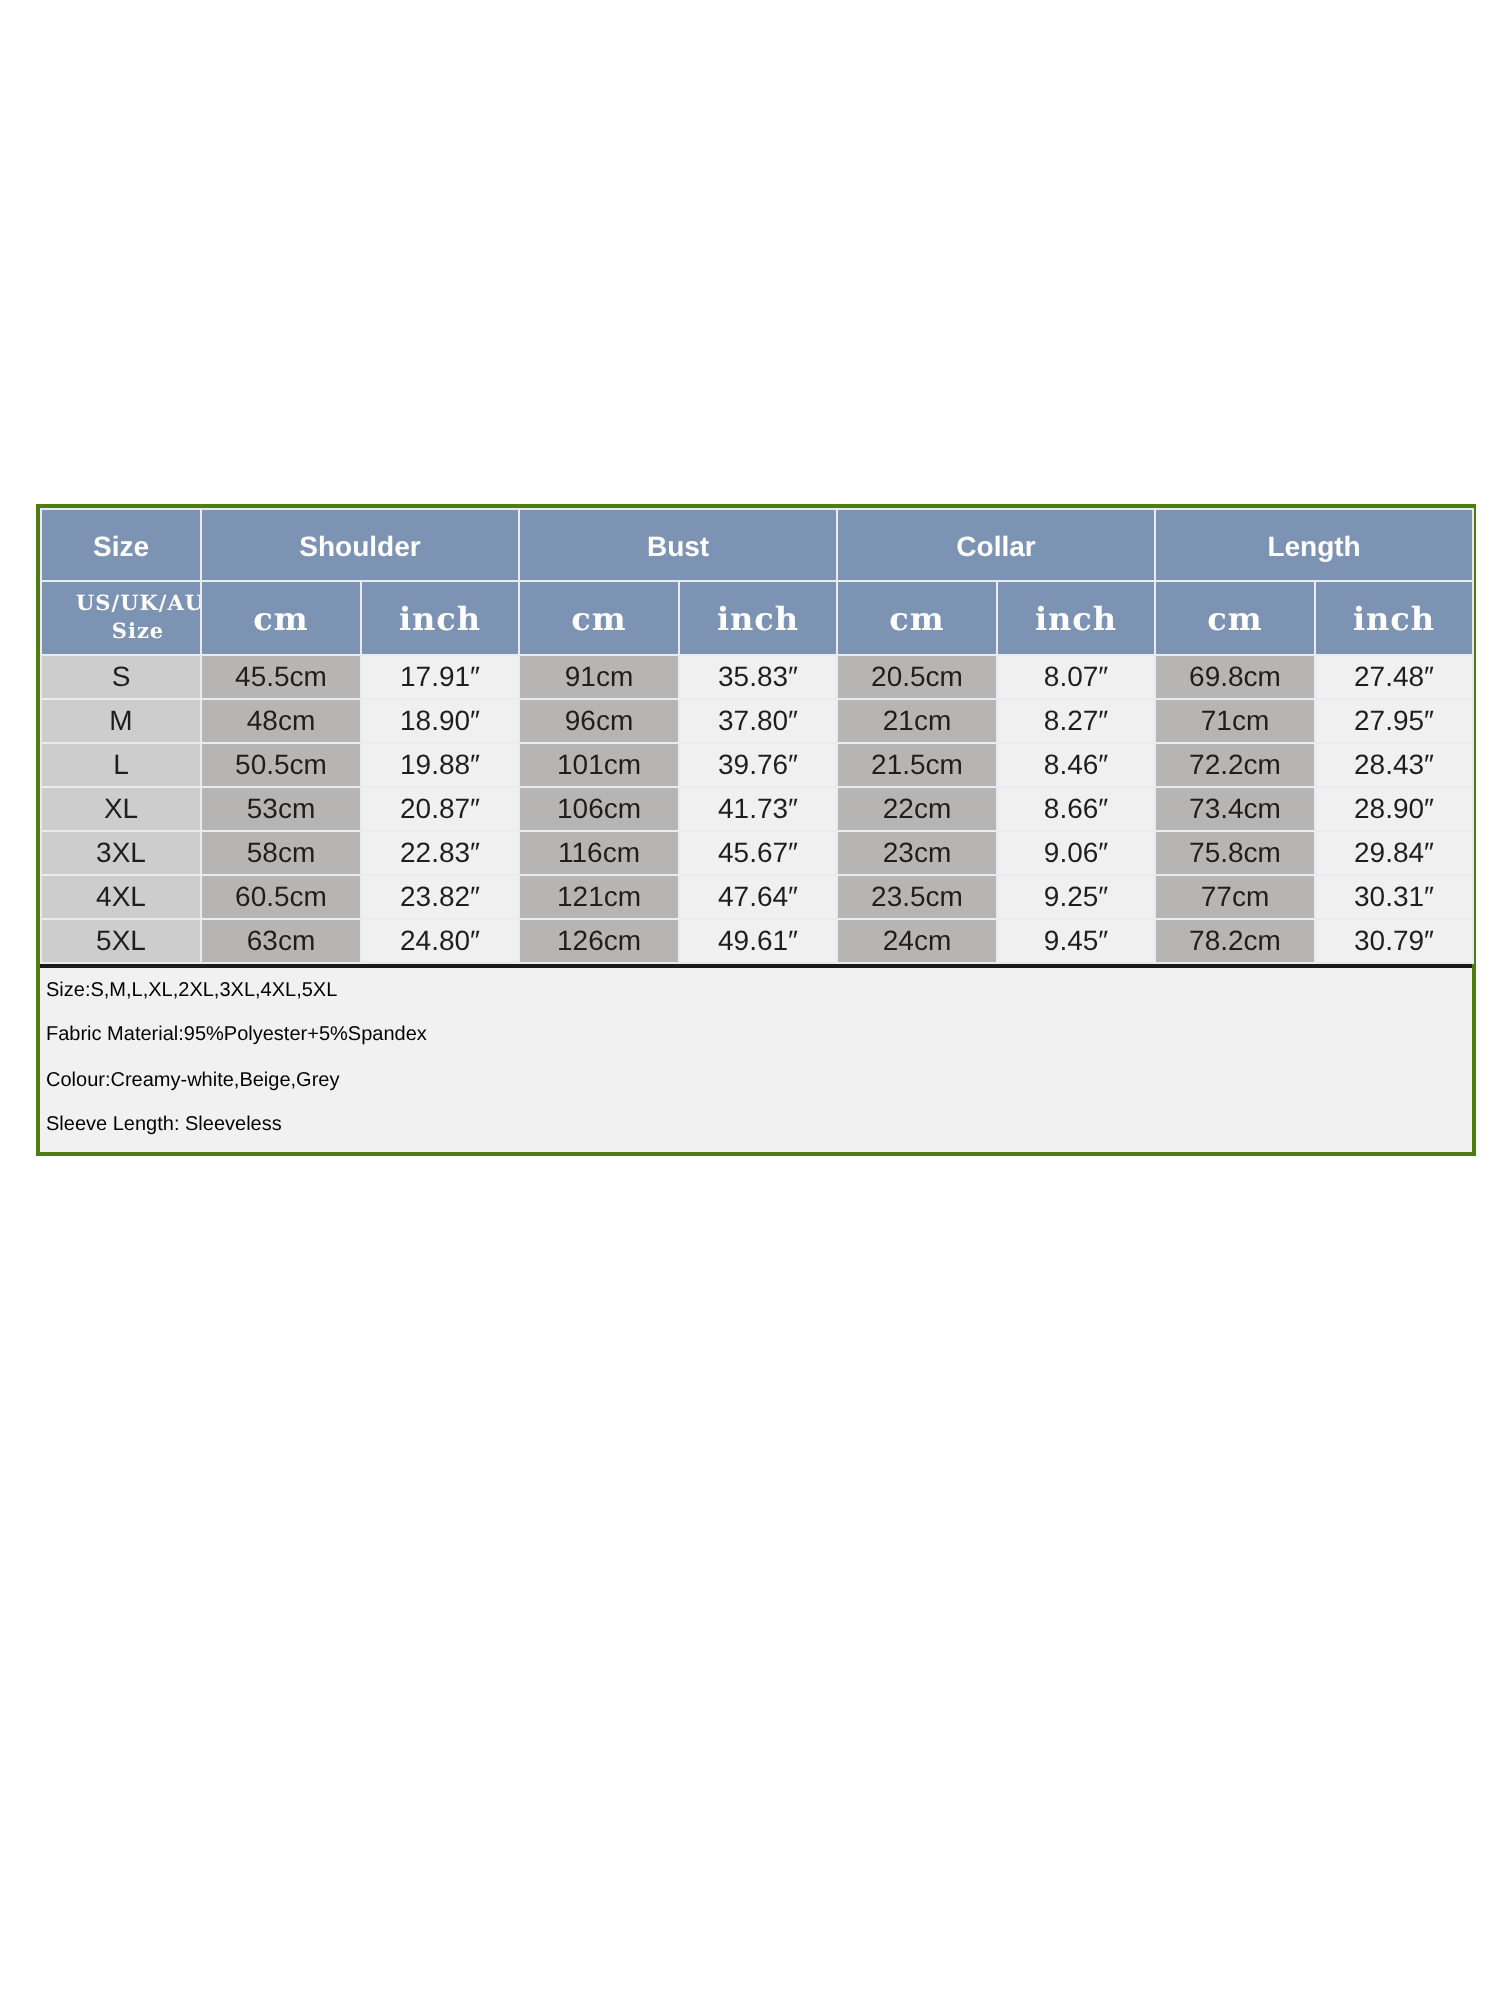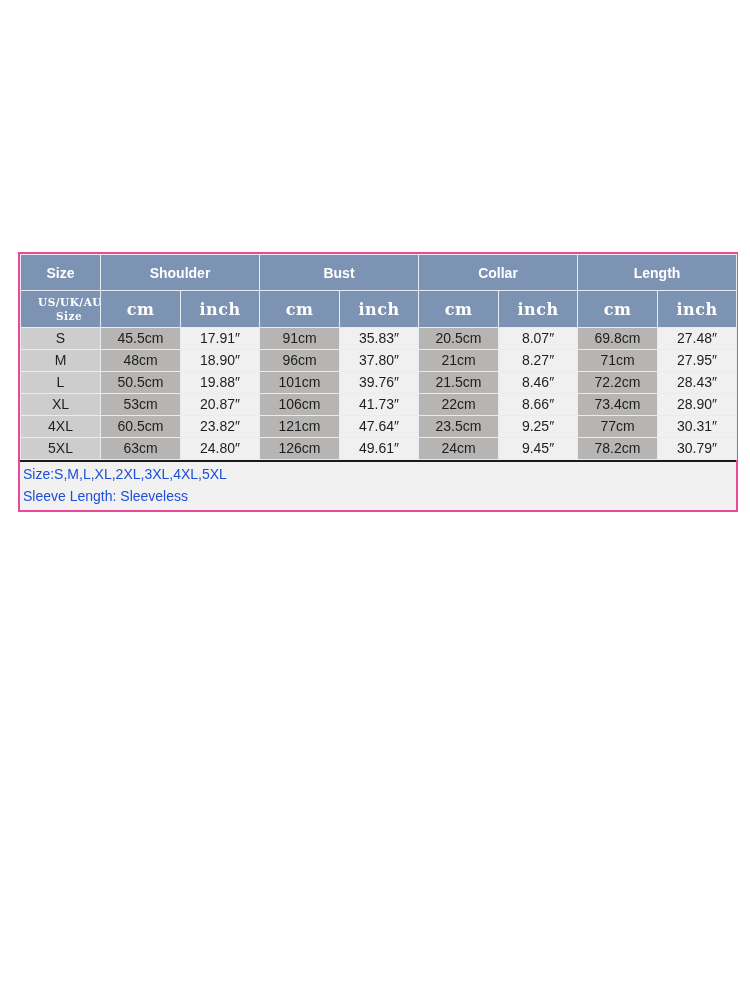--- a/index.html
+++ b/index.html
@@ -2,21 +2,21 @@
 <html><head>
 <meta charset="utf-8">
 <style>
   html, body { margin: 0; padding: 0; }
   body {
     width: 750px; height: 1000px; background: #ffffff; position: relative;
     font-family: "Liberation Sans", sans-serif; overflow: hidden;
   }
   .sheet {
     position: absolute; left: 18px; top: 252px; width: 720px;
-    border: 2px solid #ec4899; box-sizing: border-box; background: #f2f2f2;
+    border: 2px solid #4d7c0f; box-sizing: border-box; background: #f2f2f2;
   }
   table.size-table {
     border-collapse: collapse; width: 100%; table-layout: fixed;
   }
   table.size-table th, table.size-table td {
     text-align: center; padding: 0; border: 1px solid #e8ecf2;
     font-size: 14px; color: #1e1e1e; white-space: nowrap; overflow: hidden;
   }
   table.size-table th {
     background: #7d93b4; color: #ffffff; font-weight: bold;
@@ -28,21 +28,21 @@
   }
   tr.head2 th.size-sub { font-size: 10.5px; line-height: 14px; padding-left: 17px; }
   tbody td { height: 21px; line-height: 21px; font-size: 14.5px; }
   td.size-col { background: #cdcdcd; border-color: #f4f4f4; }
   td.cm { background: #b7b5b3; border-color: #f4f4f4; }
   td.inch { background: #f0f0f0; border-color: #fafafa; }
   .notes {
     border-top: 2px solid #1a1a1a; padding: 1px 0 2px 3px; background: #f1f1f1;
   }
   .notes div {
-    font-size: 14px; line-height: 22.3px; color: #1d4ed8; white-space: nowrap;
+    font-size: 10px; line-height: 22.3px; color: #000000; white-space: nowrap;
   }
 </style>
 </head>
 <body>
 
 <div class="sheet">
   <table class="size-table">
     <colgroup>
       <col style="width:80px">
         <col style="width:80px">
@@ -116,20 +116,31 @@
           <td class="cm">53cm</td>
           <td class="inch">20.87″</td>
           <td class="cm">106cm</td>
           <td class="inch">41.73″</td>
           <td class="cm">22cm</td>
           <td class="inch">8.66″</td>
           <td class="cm">73.4cm</td>
           <td class="inch">28.90″</td>
         </tr>
         <tr>
+          <td class="size-col">3XL</td>
+          <td class="cm">58cm</td>
+          <td class="inch">22.83″</td>
+          <td class="cm">116cm</td>
+          <td class="inch">45.67″</td>
+          <td class="cm">23cm</td>
+          <td class="inch">9.06″</td>
+          <td class="cm">75.8cm</td>
+          <td class="inch">29.84″</td>
+        </tr>
+        <tr>
           <td class="size-col">4XL</td>
           <td class="cm">60.5cm</td>
           <td class="inch">23.82″</td>
           <td class="cm">121cm</td>
           <td class="inch">47.64″</td>
           <td class="cm">23.5cm</td>
           <td class="inch">9.25″</td>
           <td class="cm">77cm</td>
           <td class="inch">30.31″</td>
         </tr>
@@ -141,15 +152,17 @@
           <td class="inch">49.61″</td>
           <td class="cm">24cm</td>
           <td class="inch">9.45″</td>
           <td class="cm">78.2cm</td>
           <td class="inch">30.79″</td>
         </tr>
       </tbody>
   </table>
   <div class="notes" id="notes">
       <div>Size:S,M,L,XL,2XL,3XL,4XL,5XL</div>
+      <div>Fabric Material:95%Polyester+5%Spandex</div>
+      <div>Colour:Creamy-white,Beige,Grey</div>
       <div>Sleeve Length: Sleeveless</div>
     </div>
 </div>
 
 </body></html>

